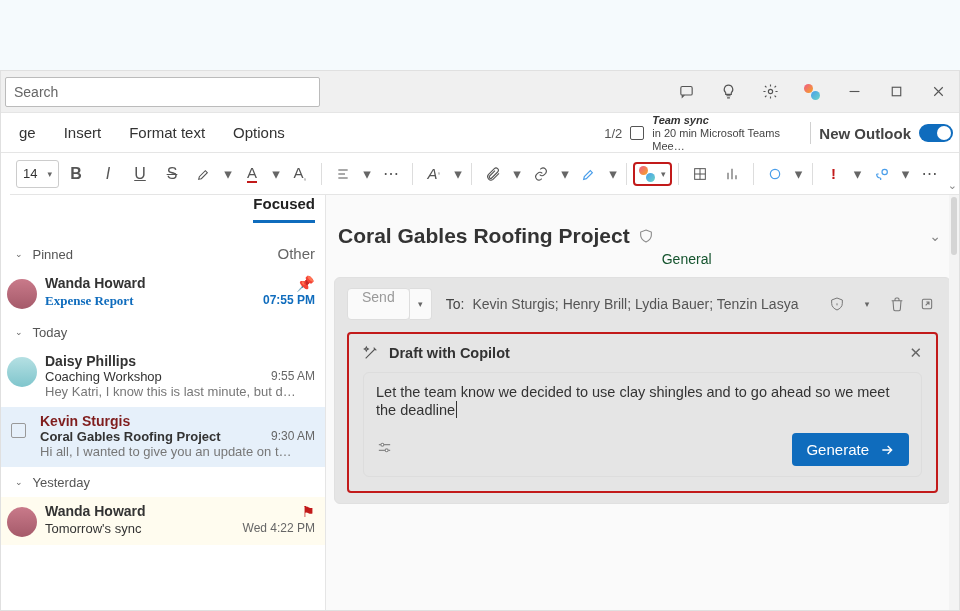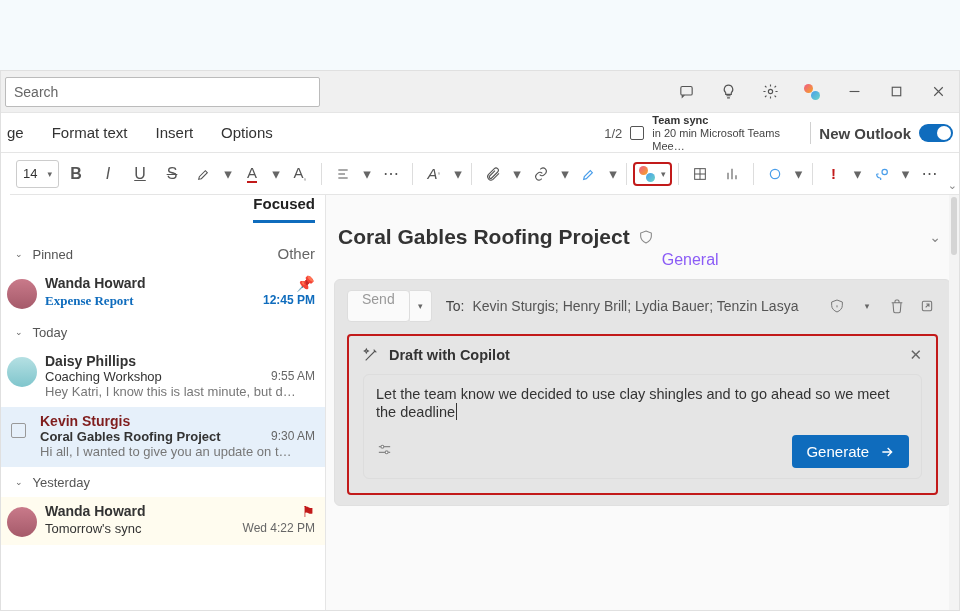--- a/index.html
+++ b/index.html
@@ -9,26 +9,26 @@
 
 .titlebar { height: 42px; background: #f0f0f0; border-bottom: 1px solid #e5e5e5; display: flex; align-items: center; }
 .searchbox { width: 315px; height: 30px; margin-left: 4px; border: 1px solid #bbb; background: #fff; border-radius: 2px; display: flex; align-items: center; padding: 0 8px; font-size: 14px; color: #666; }
 .titlebar .spacer { flex: 1; }
 .tb-icon { width: 42px; height: 42px; display: flex; align-items: center; justify-content: center; color: #555; }
 .tb-icon svg { width: 17px; height: 17px; }
 
 
 .ribtabs { height: 40px; border-bottom: 1px solid #e5e5e5; display: flex; align-items: center; padding-left: 0; position: relative; }
 .ribtab { padding: 0 14px; font-size: 15px; color: #333; height: 100%; display: flex; align-items: center; }
-.ribtab.first { padding-left: 6px; }
+.ribtab.first { padding-left: 18px; }
 .ribright { position: absolute; right: 6px; top: 0; height: 40px; display: flex; align-items: center; gap: 8px; }
 .pager { font-size: 13px; color: #555; }
 .cal-icon { width: 14px; height: 14px; border: 1.2px solid #555; border-radius: 2px; position: relative; }
 .meetinfo { font-size: 11px; line-height: 13px; color: #444; max-width: 150px; }
-.meetinfo .mtitle { font-weight: 600; color: #333; }
+.meetinfo .mtitle { font-weight: 600; color: #333; font-style: italic; }
 .divider-thin { width: 1px; height: 22px; background: #d0d0d0; }
 .newoutlook { font-size: 15px; font-weight: 600; color: #444; }
 .toggle { width: 34px; height: 18px; background: #0f6cbd; border-radius: 9px; position: relative; }
 .toggle::after { content: ""; position: absolute; right: 2px; top: 2px; width: 14px; height: 14px; background: #fff; border-radius: 50%; }
 
 
 .toolbar { height: 42px; border-bottom: 1px solid #e5e5e5; display: flex; align-items: center; padding-left: 6px; gap: 2px; position: relative; margin-left: 9px; }
 .fontsize { height: 28px; border: 1px solid #ccc; border-radius: 3px; display: flex; align-items: center; padding: 0 6px; font-size: 13px; color: #333; gap: 10px; }
 .tbtn { width: 30px; height: 30px; display: flex; align-items: center; justify-content: center; color: #555; }
 .tbtn svg, .tbtn span { font-size: 15px; }
@@ -65,21 +65,21 @@
 .preview { font-size: 13px; color: #777; white-space: nowrap; overflow: hidden; text-overflow: ellipsis; }
 .pinmark { color: #0f6cbd; font-size: 15px; }
 .flagmark { color: #c21a1a; font-size: 15px; }
 .chkbx { width: 15px; height: 15px; border: 1px solid #999; border-radius: 2px; margin-top: 10px; flex-shrink: 0; margin-left: 4px; }
 
 
 .readcol { flex: 1; display: flex; flex-direction: column; background: #fafafa; padding: 6px 8px 0 8px; position: relative; }
 .readhdr { display: flex; align-items: center; gap: 8px; padding: 4px 4px 10px 4px; }
 .rhtitle { font-size: 21px; font-weight: 600; color: #333; }
 .shield { width: 16px; height: 16px; }
-.gentag { font-size: 16px; color: #8b5cf6; margin-top: 46px; }
+.gentag { font-size: 14px; color: #14532d; margin-top: 46px; }
 .readhdr .spacer { flex: 1; }
 .compose { background: #e5e5e5; border: 1px solid #e0e0e0; border-radius: 6px; padding: 10px 12px; }
 .comprow1 { display: flex; align-items: center; gap: 8px; }
 .sendbtn { height: 32px; border: 1px solid #ddd; border-radius: 4px; padding: 0 14px; font-size: 14px; color: #999; background: #fafafa; }
 .senddrop { height: 32px; width: 22px; border: 1px solid #ddd; border-left: none; border-radius: 0 4px 4px 0; margin-left: -8px; background: #fafafa; display: flex; align-items: center; justify-content: center; }
 .tolabel { font-size: 14px; color: #444; margin-left: 6px; }
 .tolist { font-size: 14px; color: #555; }
 .comprow1 .spacer { flex: 1; }
 .cmpicon { width: 22px; height: 22px; color: #777; display: flex; align-items: center; justify-content: center; }
 
@@ -145,22 +145,22 @@
       </div>
     <div class="tb-icon">
         <svg viewBox="0 0 24 24" stroke="currentColor" stroke-width="1.6">
           <path d="M6 6l12 12M18 6L6 18"></path>
         </svg>
       </div>
   </div>
 
   <div class="ribtabs">
     <div class="ribtab first">ge</div>
+    <div class="ribtab">Insert</div>
     <div class="ribtab">Format text</div>
-    <div class="ribtab">Insert</div>
     <div class="ribtab">Options</div>
     <div class="ribright">
       <span class="pager">1/2</span>
       <span class="cal-icon"></span>
       <div class="meetinfo">
         <div class="mtitle">Team sync</div>
         <div>in 20 min Microsoft Teams Mee…</div>
       </div>
       <div class="divider-thin"></div>
       <span class="newoutlook">New Outlook</span>
@@ -313,21 +313,21 @@
         </div>
       <div class="msg pinned">
         <div class="avatar ava1"></div>
         <div class="msgbody">
           <div class="msgline1">
               <span class="sender">Wanda Howard</span>
               <span class="pinmark">📌</span>
             </div>
           <div class="msgline2">
               <span class="subject blue">Expense Report</span>
-              <span class="timestamp blue">12:45 PM</span>
+              <span class="timestamp blue">07:55 PM</span>
             </div>
         </div>
       </div>
       <div class="group-hdr">
           <span class="chevdown">⌄</span>
           <span>Today</span>
         </div>
       <div class="msg">
         <div class="avatar ava2"></div>
         <div class="msgbody">

